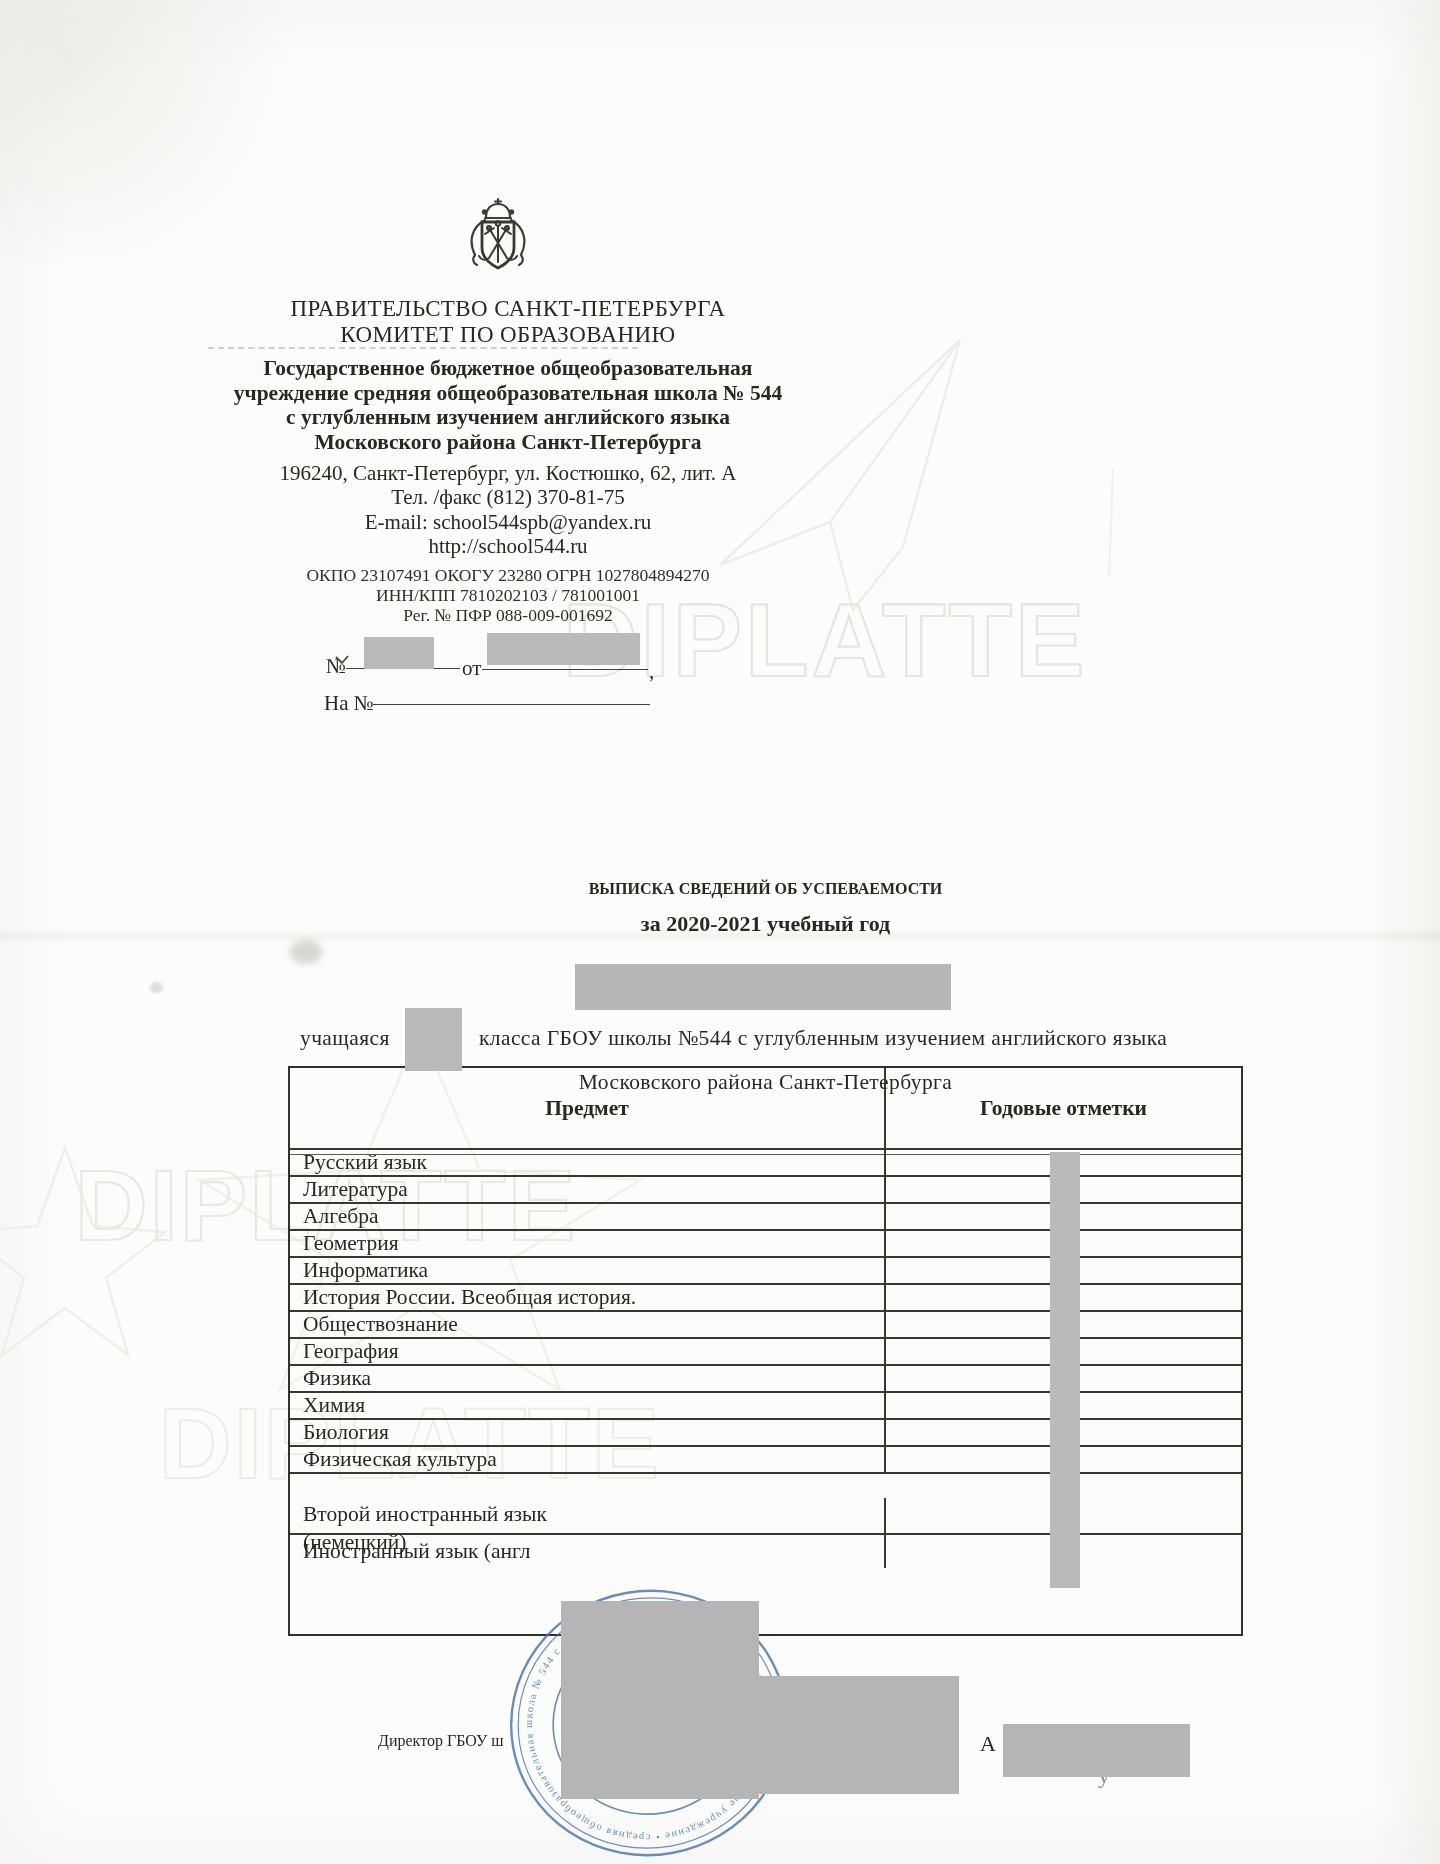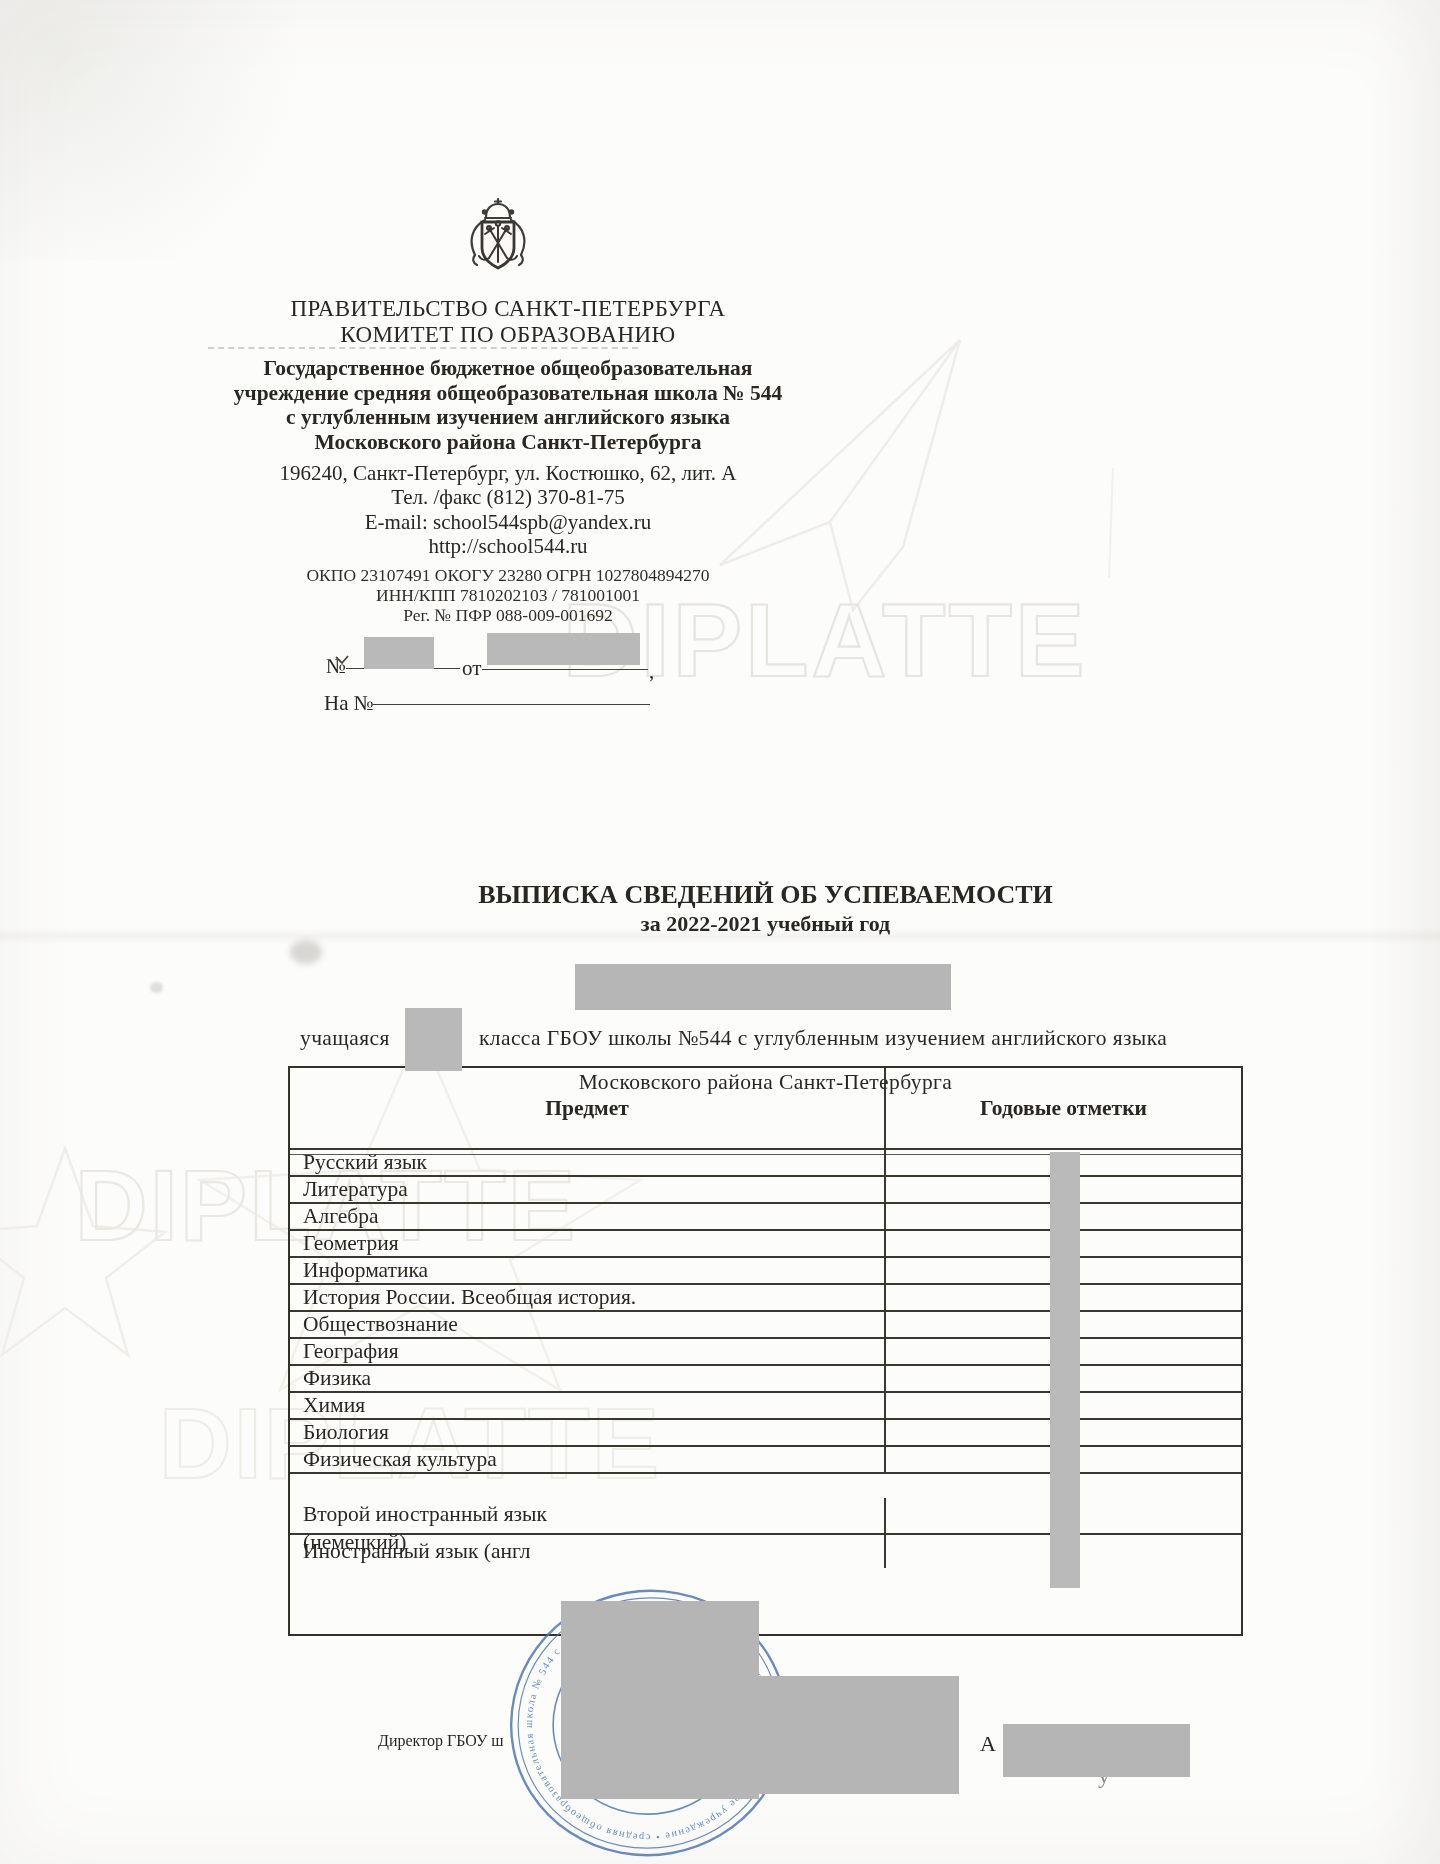--- a/index.html
+++ b/index.html
@@ -33,21 +33,21 @@
   .gov2{top:322px;font-size:23px;letter-spacing:.4px;}
   .school{top:356px;font-weight:bold;font-size:21.5px;line-height:24.7px;}
   .contacts{top:461px;font-size:21px;line-height:24.3px;}
   .codes{top:566px;font-size:17.5px;line-height:19.8px;color:#312e28;}
   
   .ref{font-size:21px;margin-top:9px;}
   .uline{border-top:1.6px solid #44413b;height:0;}
   
   .redact{background:#b7b7b7;z-index:6;}
   
-  .title1{left:288px;width:955px;top:880px;text-align:center;font-weight:bold;font-size:26px;}
+  .title1{left:288px;width:955px;top:880px;text-align:center;font-weight:bold;font-size:16px;}
   .title2{left:288px;width:955px;top:911px;text-align:center;font-weight:bold;font-size:22px;}
   .stu{font-size:21.5px;letter-spacing:.4px;white-space:nowrap;}
   
   .gtable{left:288px;top:1066px;width:955px;height:570px;z-index:3;
     border:2.3px solid #34312b;box-sizing:border-box;display:flex;flex-direction:column;}
   .trow{display:flex;border-bottom:2px solid #3a372ف;}
   .trow{border-bottom:2px solid #3a3731;box-sizing:border-box;justify-content:center;}
   .trow:last-child{border-bottom:none;}
   .thead{height:82px;position:relative;}
   .thead::after{content:"";position:absolute;left:-2px;right:-2px;bottom:-7px;
@@ -159,21 +159,21 @@
   <div class="abs redact boxC"></div>
   <div class="abs uline" style="left:346px;top:668px;width:114px;"></div>
   <span class="abs ref" style="left:462px;top:647px;">от</span>
   <div class="abs redact boxD"></div>
   <div class="abs uline" style="left:482px;top:669px;width:166px;"></div>
   <span class="abs ref" style="left:649px;top:650px;">,</span>
   <span class="abs ref" style="left:324px;top:682px;">На №</span>
   <div class="abs uline" style="left:373px;top:704px;width:277px;"></div>
 
   <div class="abs title1">ВЫПИСКА СВЕДЕНИЙ ОБ УСПЕВАЕМОСТИ</div>
-  <div class="abs title2">за 2022-2021 учебный год</div>
+  <div class="abs title2">за 2020-2021 учебный год</div>
 
   <div class="abs redact namebar"></div>
   <span class="abs stu" style="left:300px;top:1026px;z-index:2;">учащаяся</span>
   <div class="abs redact boxB"></div>
   <span class="abs stu" style="left:479px;top:1026px;z-index:2;">класса ГБОУ школы №544 с углубленным изучением английского языка</span>
   <div class="abs stu" style="left:288px;width:955px;top:1070px;text-align:center;z-index:2;">Московского района Санкт-Петербурга</div>
 
   <div class="abs gtable">
     <div class="trow thead">
       <div class="tc subj">Предмет</div>

